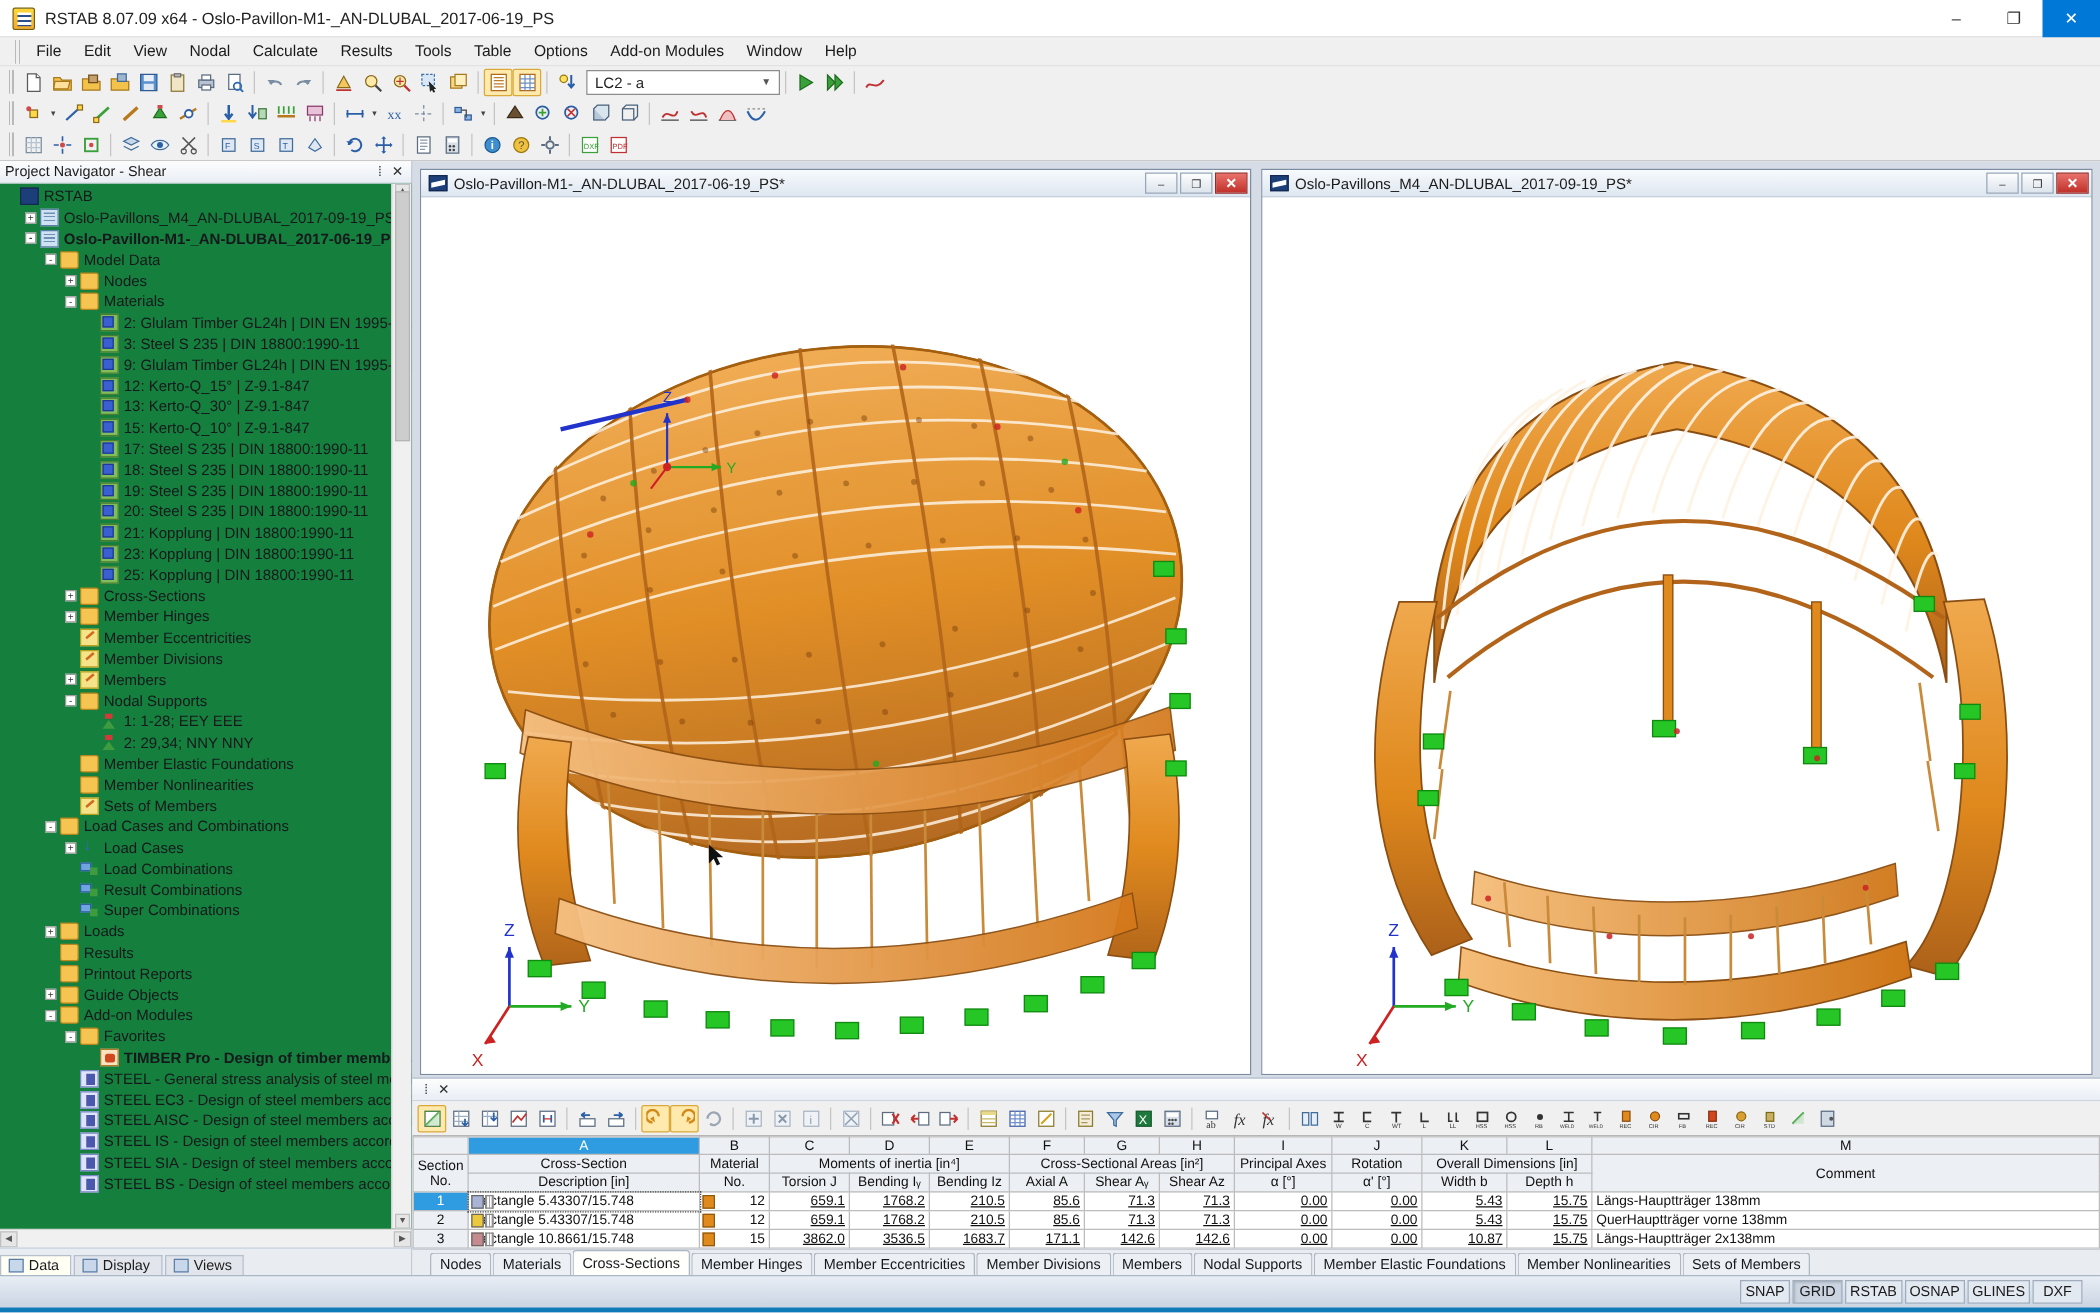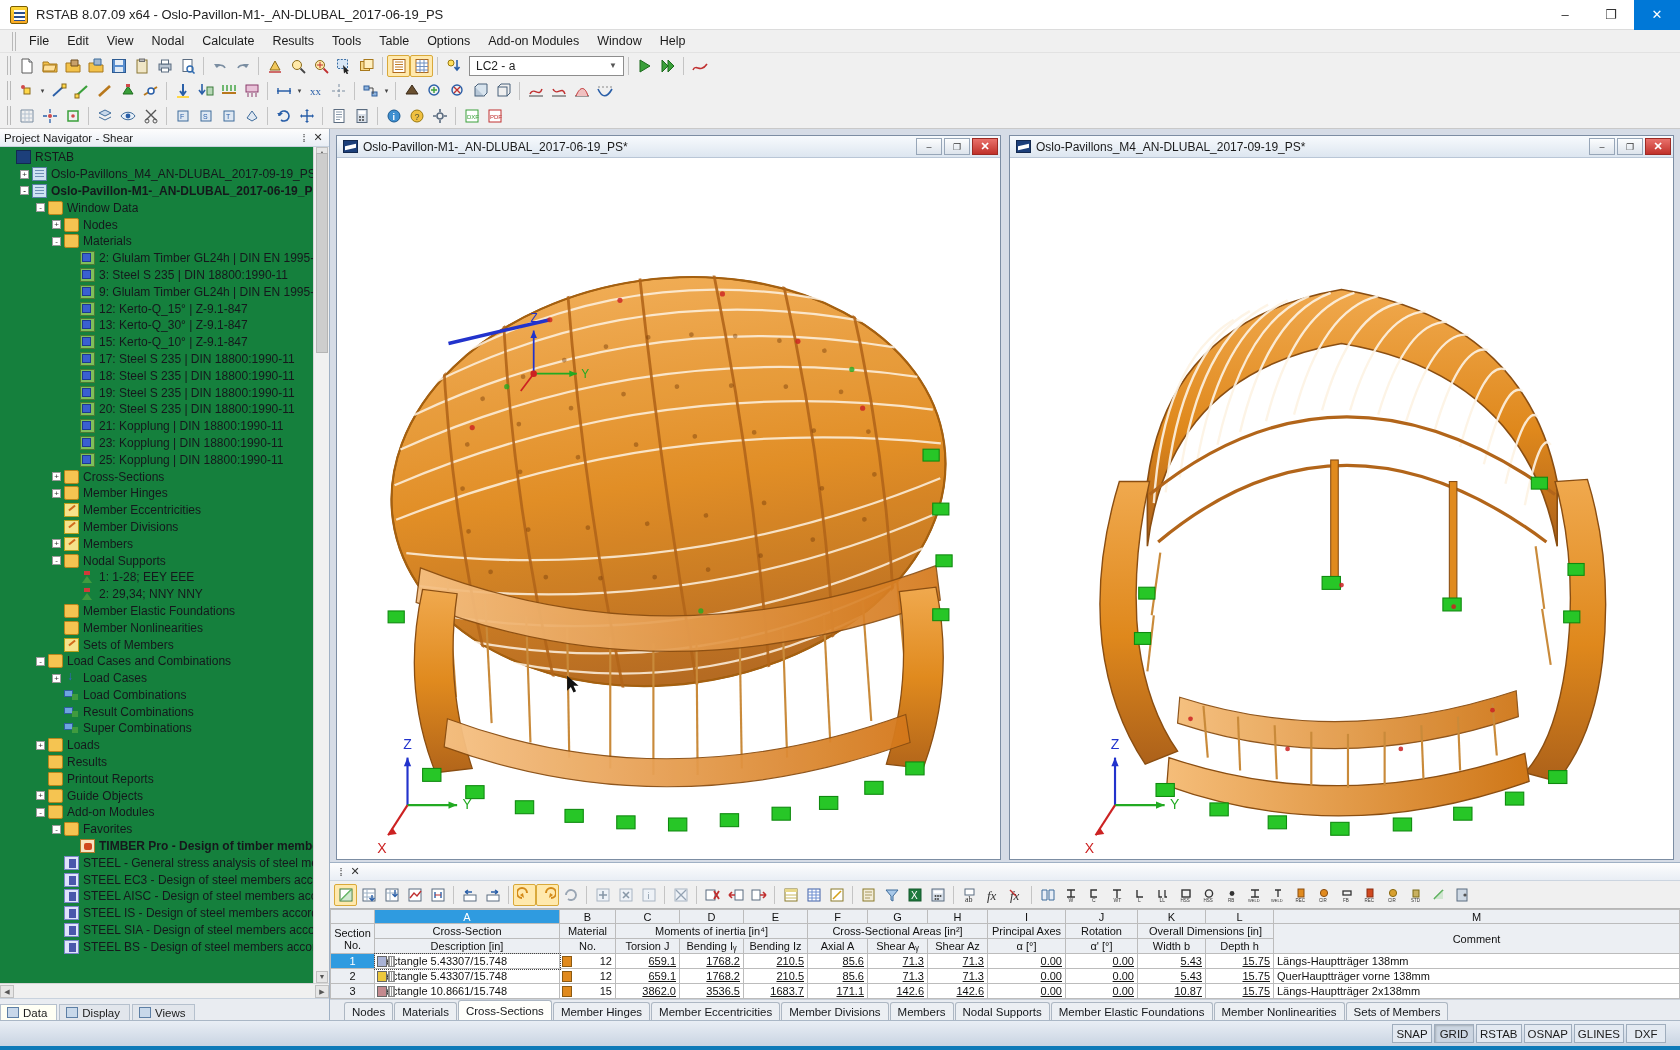--- a/index.html
+++ b/index.html
@@ -666,21 +666,21 @@
           <div class="trow bold">
             <span class="ind" style="width: 16px;"></span>
             <span class="tw">-</span>
             <span class="ticon doc"></span>
             <span class="lbl">Oslo-Pavillon-M1-_AN-DLUBAL_2017-06-19_PS*</span>
           </div>
           <div class="trow">
             <span class="ind" style="width: 32px;"></span>
             <span class="tw">-</span>
             <span class="ticon folder"></span>
-            <span class="lbl">Window Data</span>
+            <span class="lbl">Model Data</span>
           </div>
           <div class="trow">
             <span class="ind" style="width: 48px;"></span>
             <span class="tw">+</span>
             <span class="ticon folder"></span>
             <span class="lbl">Nodes</span>
           </div>
           <div class="trow">
             <span class="ind" style="width: 48px;"></span>
             <span class="tw">-</span>

